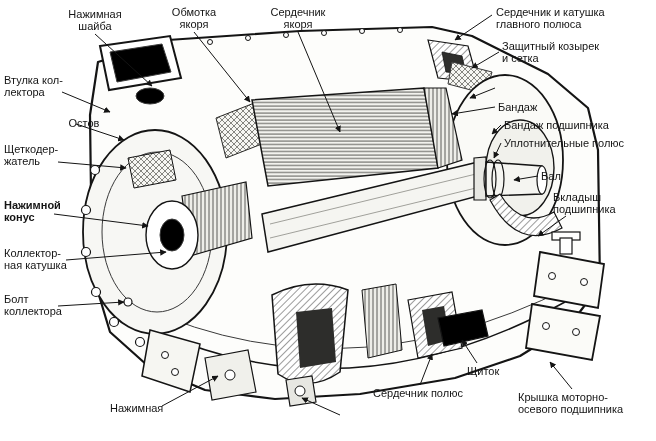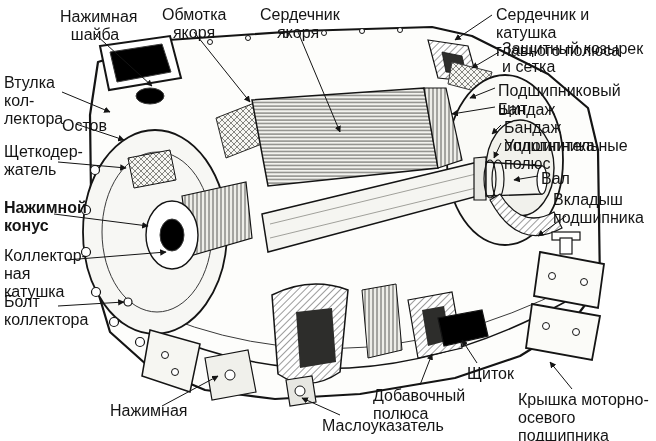--- a/index.html
+++ b/index.html
@@ -8,21 +8,21 @@
     position: relative;
     width: 656px; height: 441px;
     background: #ffffff;
     font-family: "Liberation Sans", sans-serif;
     color: #141414;
     overflow: hidden;
   }
   #drawing { position: absolute; left: 0; top: 0; }
   .lbl {
     position: absolute;
-    font-size: 16px;
+    font-size: 11px;
     line-height: 1.12;
     white-space: pre-line;
     color: #141414;
   }
   .ta-c { text-align: center; }
 </style>
 </head>
 <body>
 
 <div id="figure">
@@ -197,38 +197,36 @@
   <div class="lbl ta-c" style="left:60px;  top:8px;   width:70px;">Нажимная
 шайба</div>
   <div class="lbl ta-c" style="left:162px; top:6px;   width:64px;">Обмотка
 якоря</div>
   <div class="lbl ta-c" style="left:260px; top:6px;   width:76px;">Сердечник
 якоря</div>
   <div class="lbl" style="left:496px; top:6px;   width:158px;">Сердечник и катушка
 главного полюса</div>
   <div class="lbl" style="left:502px; top:40px;  width:150px;">Защитный козырек
 и сетка</div>
-  <div class="lbl" style="left:498px; top:82px;  width:156px;">Подшипниковый щит</div>
   <div class="lbl" style="left:498px; top:101px; width:60px;">Бандаж</div>
   <div class="lbl" style="left:504px; top:119px; width:150px;">Бандаж подшипника</div>
   <div class="lbl" style="left:504px; top:137px; width:152px;">Уплотнительные полюс</div>
   <div class="lbl" style="left:541px; top:170px; width:40px;">Вал</div>
   <div class="lbl" style="left:553px; top:191px; width:98px;">Вкладыш
 подшипника</div>
   <div class="lbl" style="left:4px;   top:74px;  width:80px;">Втулка кол-
 лектора</div>
   <div class="lbl" style="left:62px;  top:117px; width:44px;text-align:center;">Остов</div>
   <div class="lbl" style="left:4px;   top:143px; width:72px;">Щеткодер-
 жатель</div>
   <div class="lbl" style="left:4px;   top:199px; width:70px;font-weight:bold;">Нажимной
 конус</div>
   <div class="lbl" style="left:4px;   top:247px; width:84px;">Коллектор-
 ная катушка</div>
   <div class="lbl" style="left:4px;   top:293px; width:74px;">Болт
 коллектора</div>
   <div class="lbl" style="left:110px; top:402px; width:70px;">Нажимная</div>
-  <div class="lbl" style="left:322px; top:417px; width:110px;">Маслоуказатель</div>
-  <div class="lbl" style="left:373px; top:387px; width:120px;">Добавочный полюса</div>
+  <div class="lbl" style="left:373px; top:387px; width:120px;">Сердечник полюс</div>
   <div class="lbl" style="left:467px; top:365px; width:50px;">Щиток</div>
   <div class="lbl" style="left:518px; top:391px; width:136px;">Крышка моторно-
 осевого подшипника</div>
 
 </div>
 
 </body></html>

